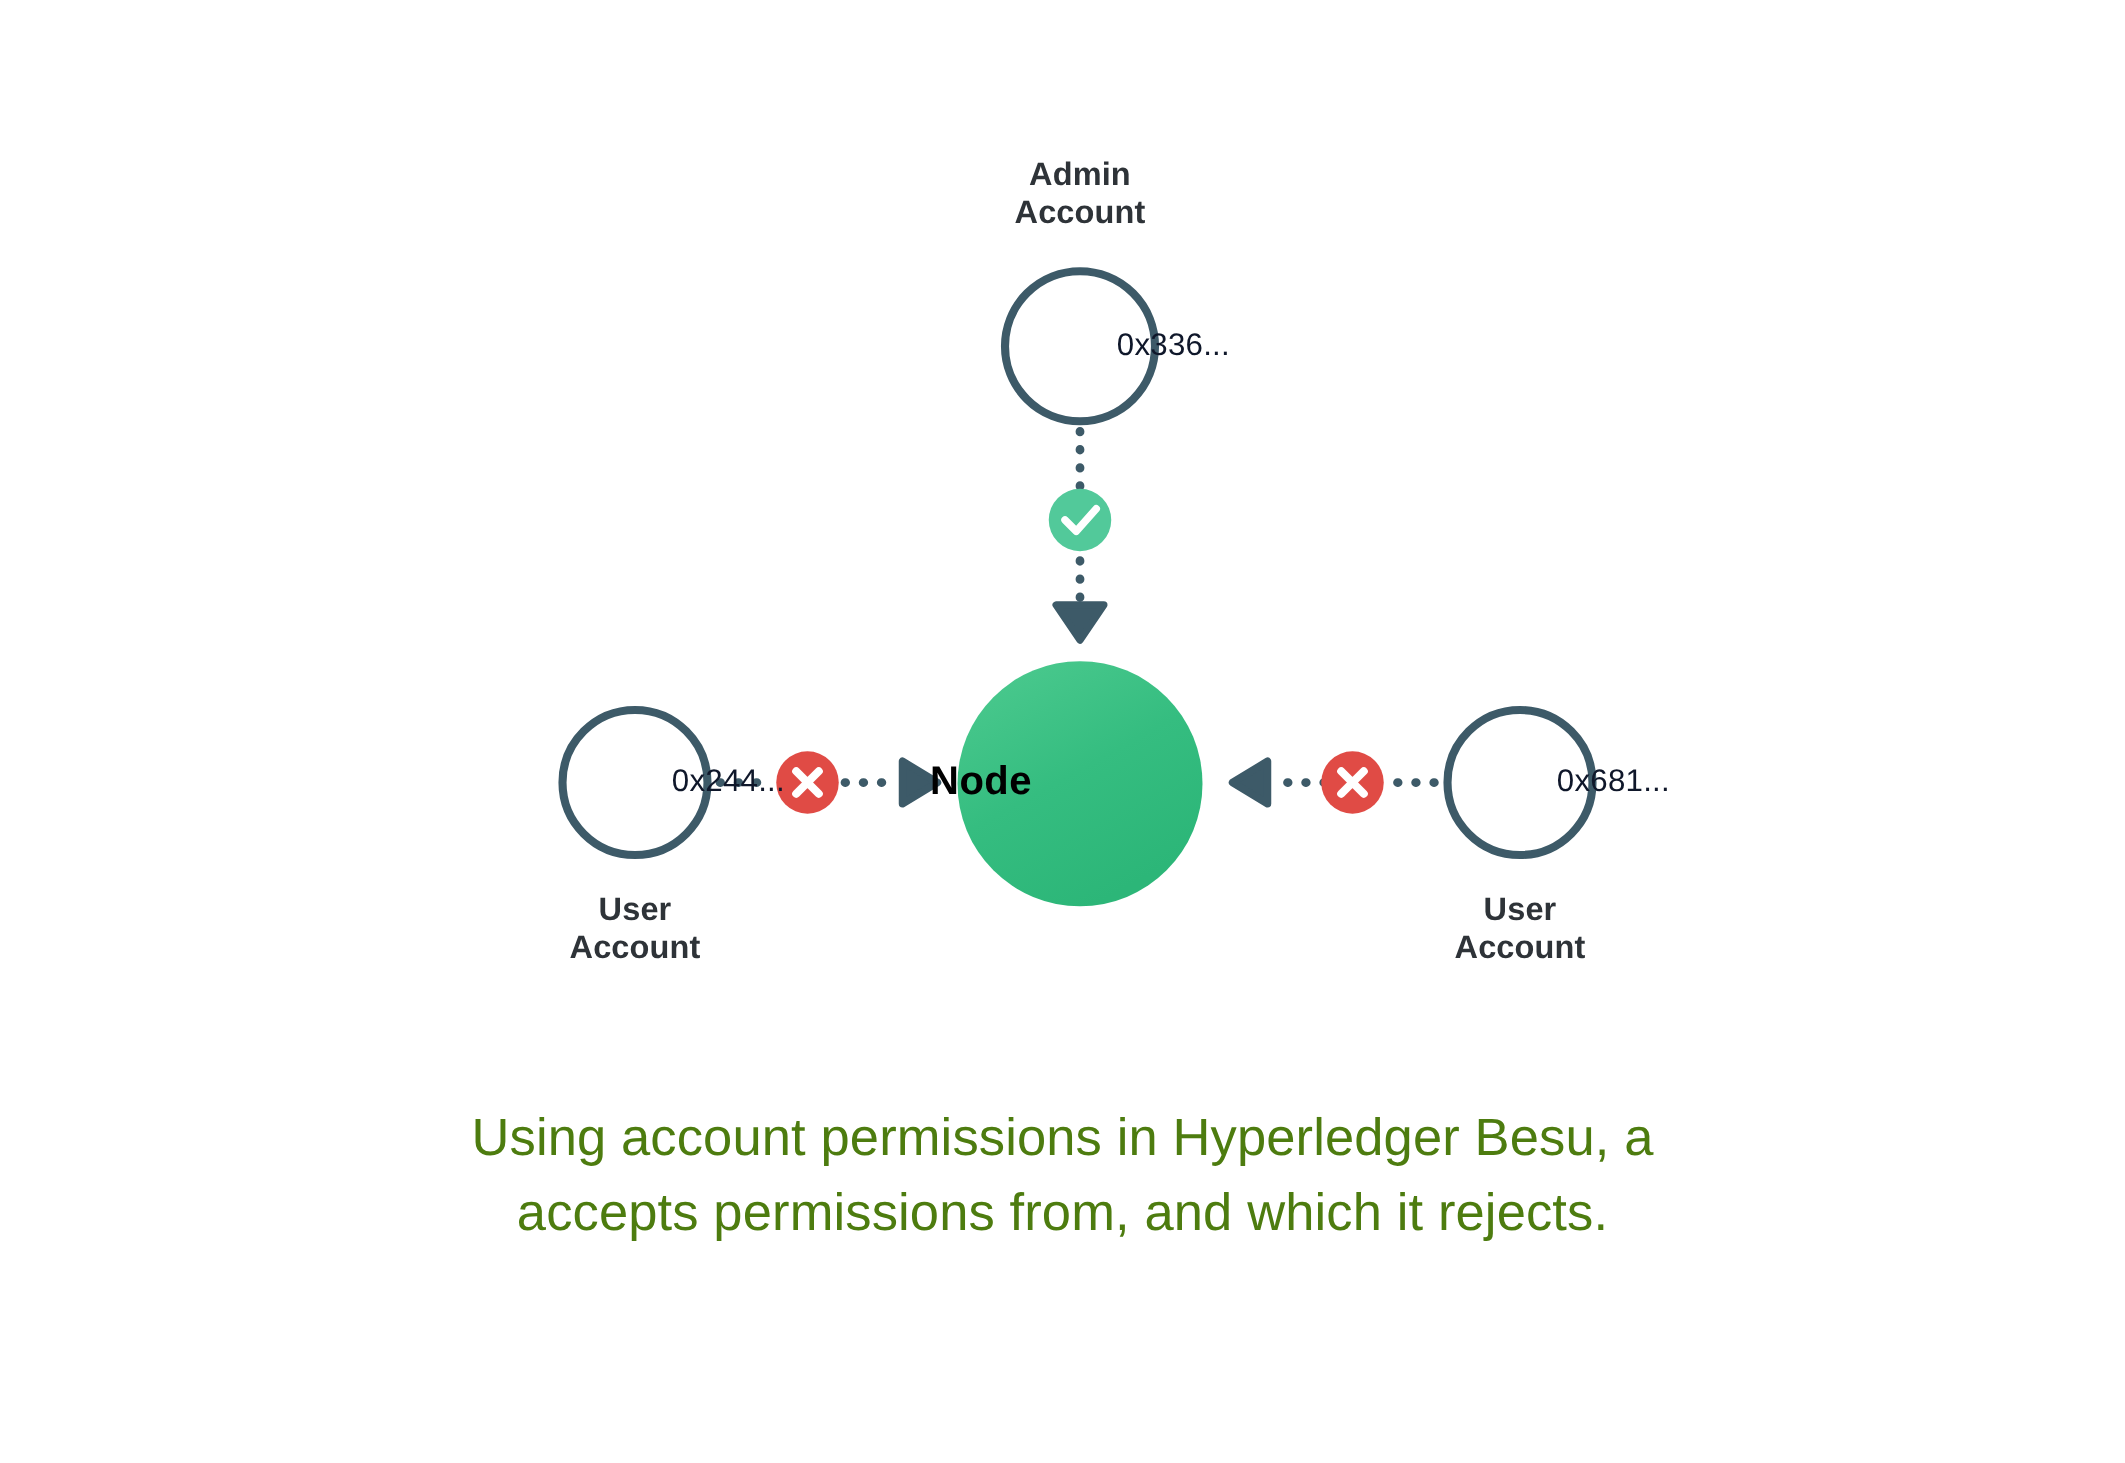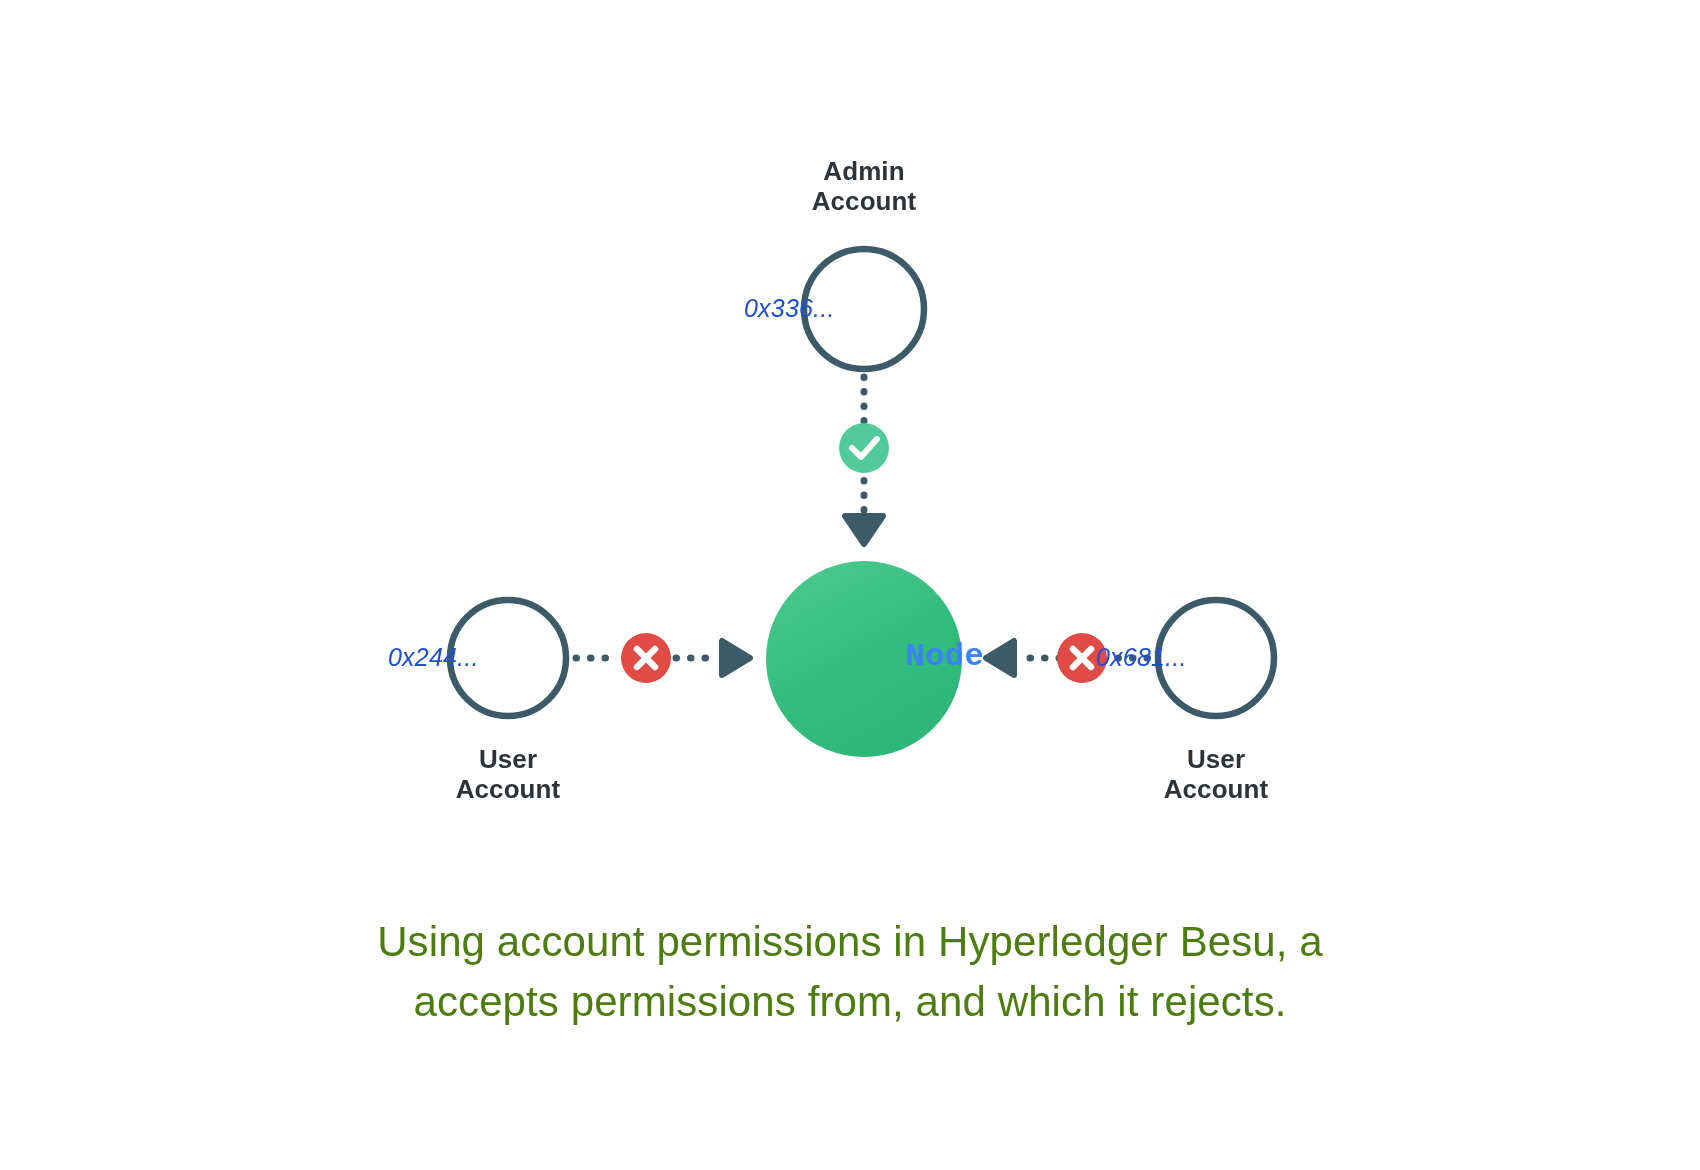--- a/index.html
+++ b/index.html
@@ -14,21 +14,20 @@
     overflow: hidden;
     font-family: "Liberation Sans", sans-serif;
     -webkit-font-smoothing: antialiased;
   }
 
   #diagram-root {
     position: relative;
     width: 1700px;
     height: 1064px;
     background: #ffffff;
-    margin-top: 32px;
   }
 
   
   #graph-svg {
     position: absolute;
     left: 0;
     top: 0;
     width: 1700px;
     height: 830px;
     display: block;
@@ -42,39 +41,37 @@
     color: #2e3338;
     font-size: 26px;
     line-height: 1.17;
     letter-spacing: 0.1px;
     white-space: pre-line;
     user-select: none;
   }
 
   .addr-text {
     position: absolute;
-    text-align: left;
-    color: #1d4ed8;
+    text-align: right;
+    color: #0f172a;
     font-size: 25px;
     letter-spacing: 0.2px;
     white-space: nowrap;
     user-select: none;
-    font-style: italic;
   }
 
   .core-text {
     position: absolute;
-    text-align: right;
-    color: #3b82f6;
+    text-align: left;
+    color: #000000;
     font-weight: bold;
     font-size: 32px;
     letter-spacing: 0.4px;
     white-space: nowrap;
     user-select: none;
-    font-family: Liberation Mono, monospace;
   }
 
   
   #caption {
     position: absolute;
     left: 250px;
     top: 880px;
     width: 1200px;
     text-align: center;
     color: #4d7c0f;

